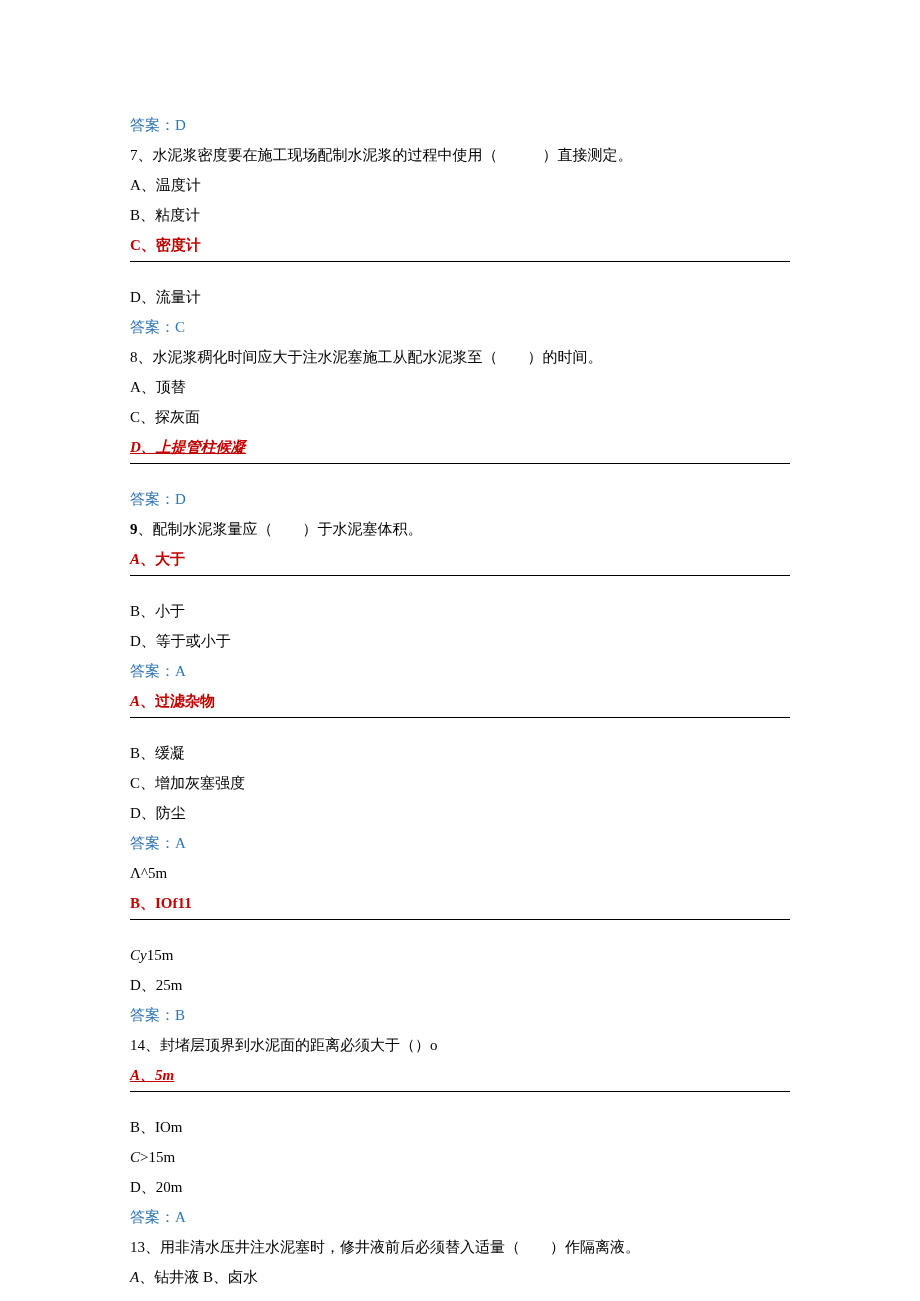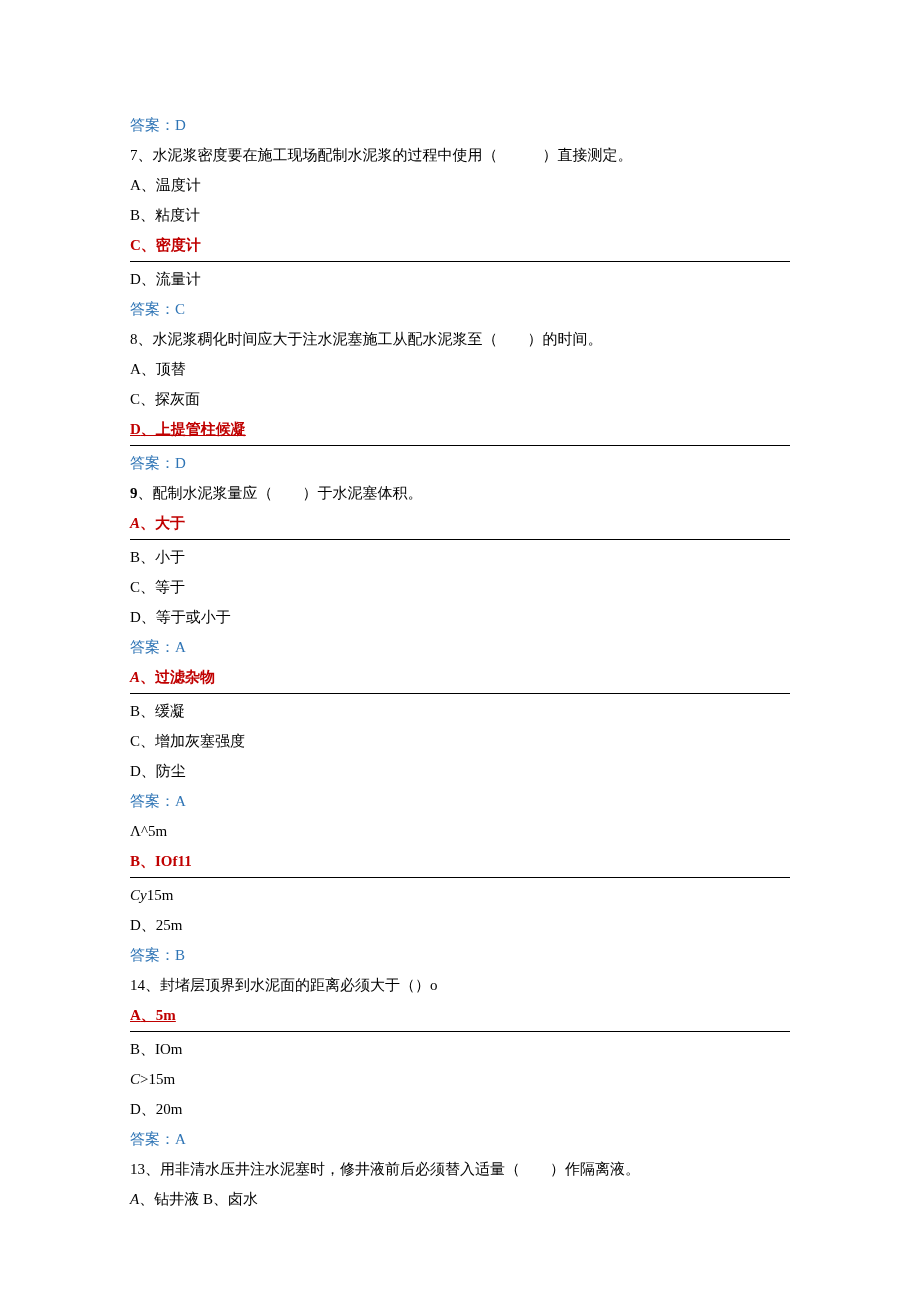--- a/index.html
+++ b/index.html
@@ -18,24 +18,25 @@
   }
   .answer {
     color: #2e74b5;
   }
   .correct-underlined {
     color: #c00000;
     font-weight: bold;
     display: block;
     border-bottom: 1px solid #000;
     padding-bottom: 1px;
-    margin-bottom: 2px;
+    margin-bottom: 20px;
   }
   .correct-underlined .ul {
     text-decoration: underline;
+    font-style: italic;
   }
   .bold-num {
     font-weight: bold;
   }
   .italic {
     font-style: italic;
   }
   .line {
     display: block;
   }
@@ -56,21 +57,20 @@
 
 <span class="line">8、水泥浆稠化时间应大于注水泥塞施工从配水泥浆至（　　）的时间。</span>
 <span class="line">A、顶替</span>
 <span class="line">C、探灰面</span>
 <span class="correct-underlined"><span class="ul"><span>D</span><span>、上提管柱候凝</span></span></span>
 <span class="line answer">答案：D</span>
 
 <span class="line"><span class="bold-num">9</span><span>、配制水泥浆量应（　　）于水泥塞体积。</span></span>
 <span class="correct-underlined"><span class="italic">A</span><span>、大于</span></span>
 <span class="line">B、小于</span>
-<span class="line">C、等于</span>
 <span class="line">D、等于或小于</span>
 <span class="line answer">答案：A</span>
 
 <span class="correct-underlined"><span class="italic">A</span><span>、过滤杂物</span></span>
 <span class="line">B、缓凝</span>
 <span class="line">C、增加灰塞强度</span>
 <span class="line">D、防尘</span>
 <span class="line answer">答案：A</span>
 
 <span class="line">Λ^5m</span>

